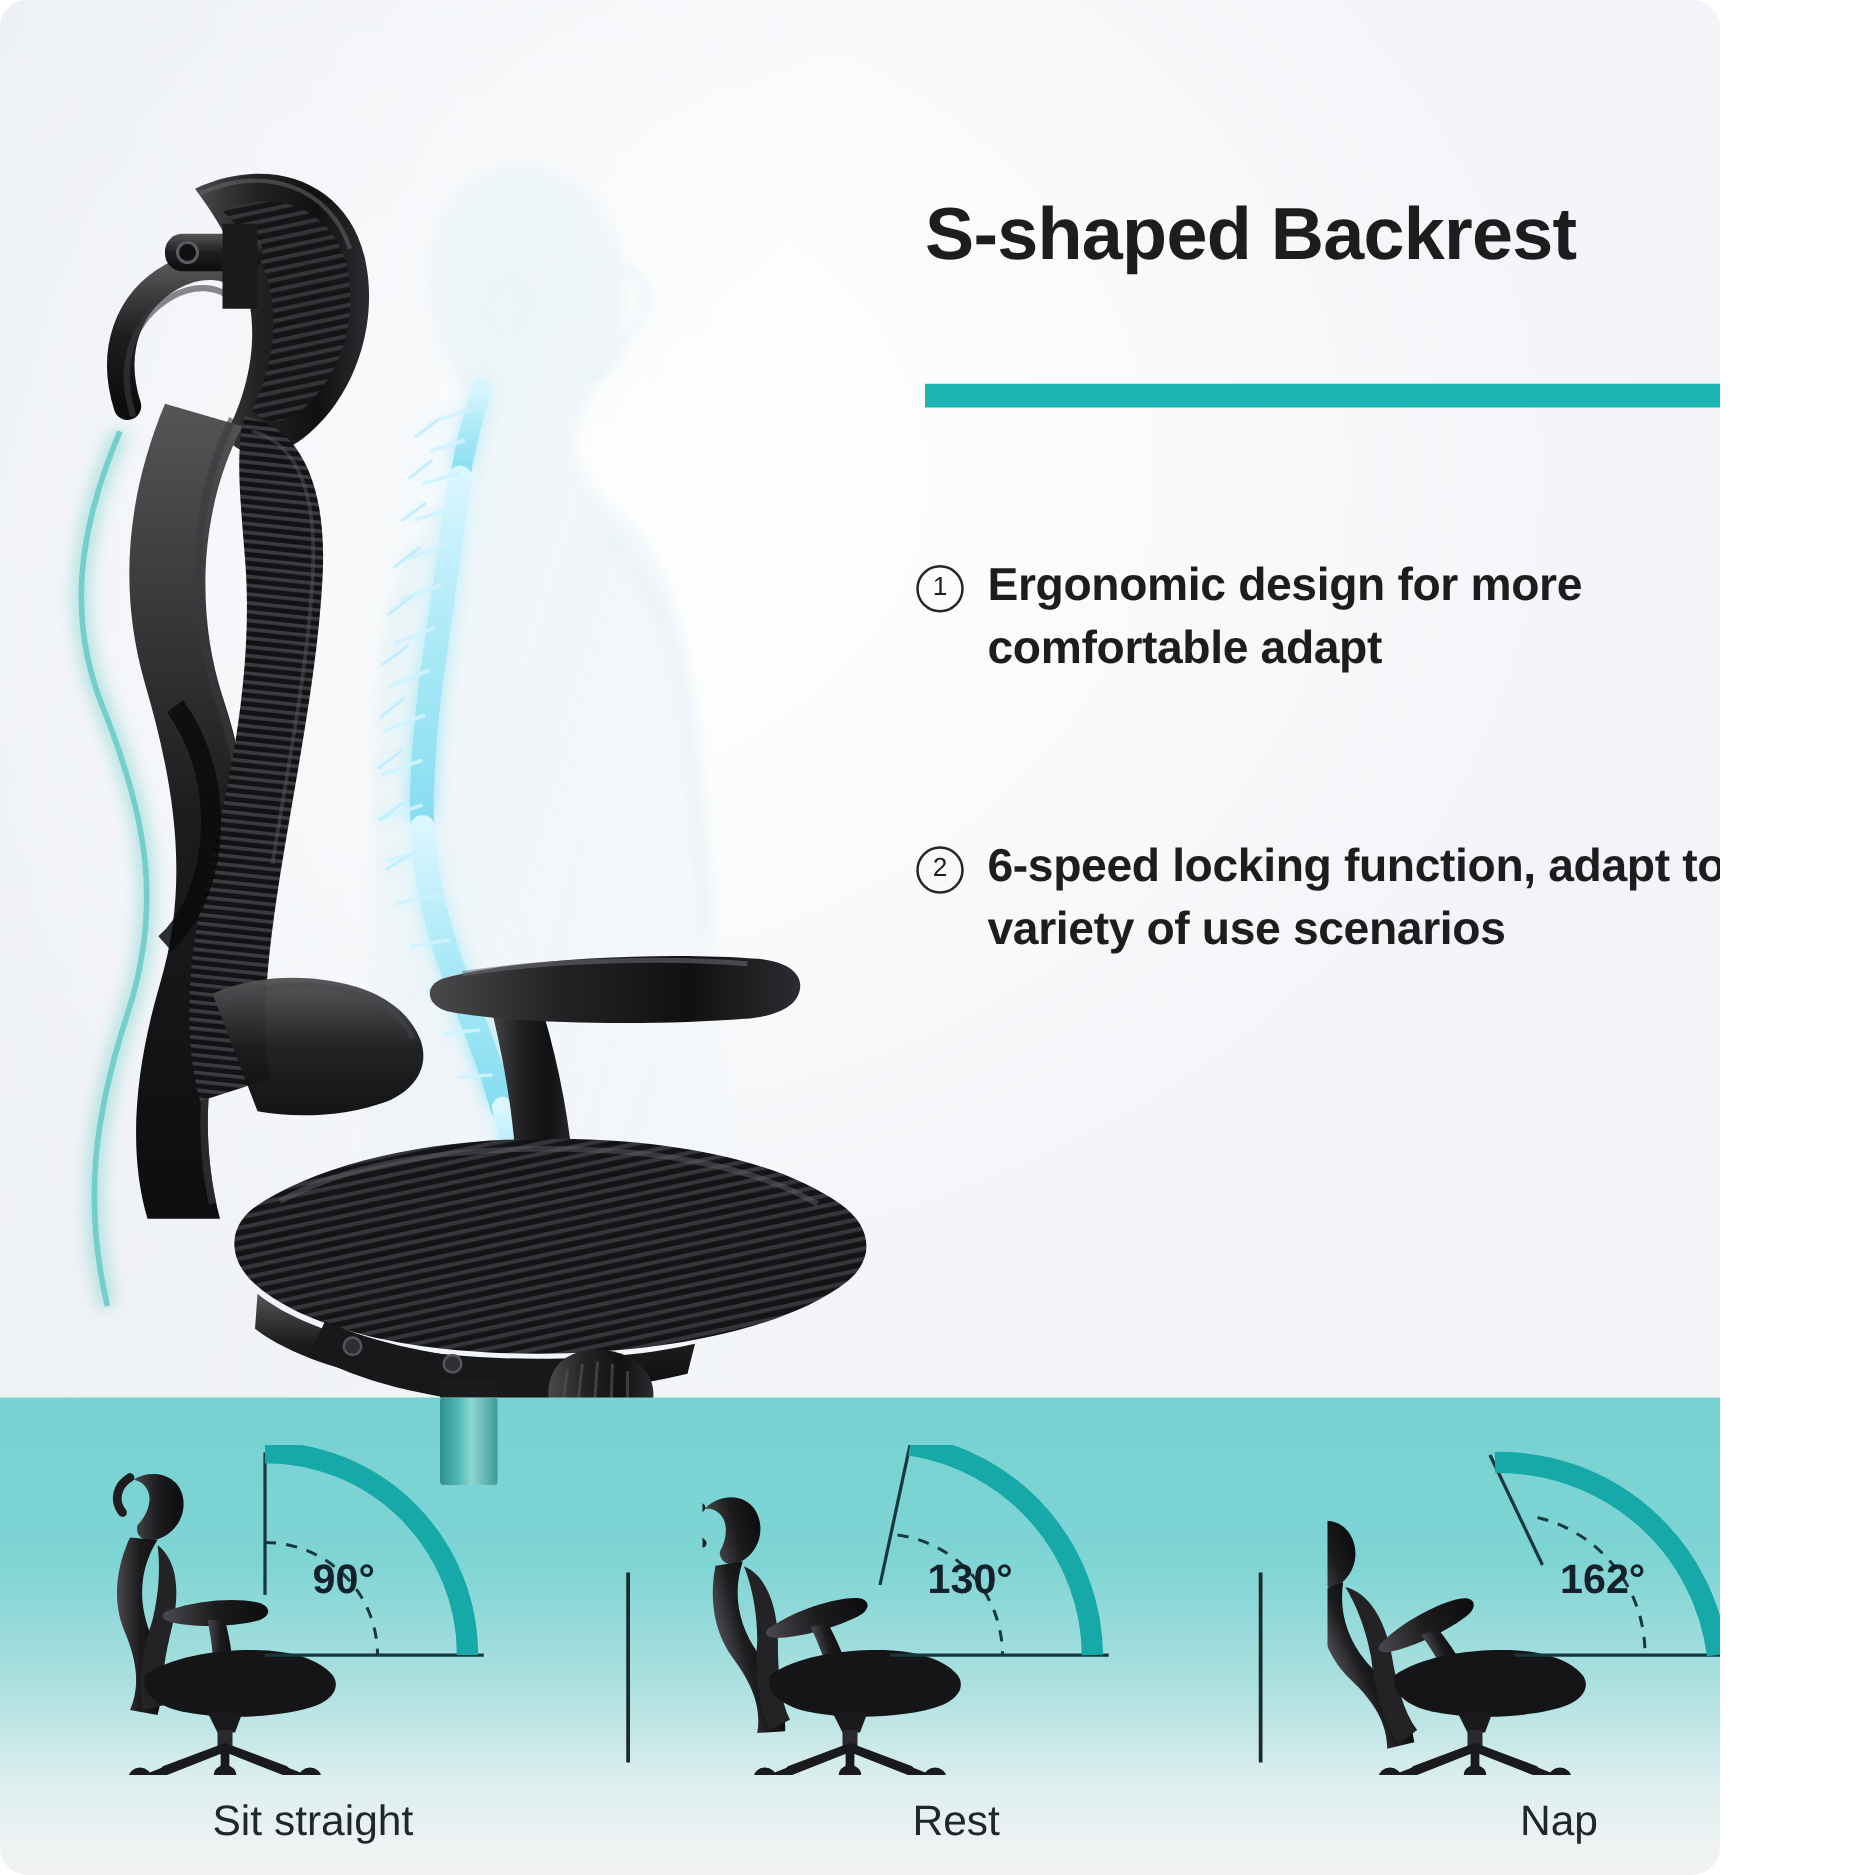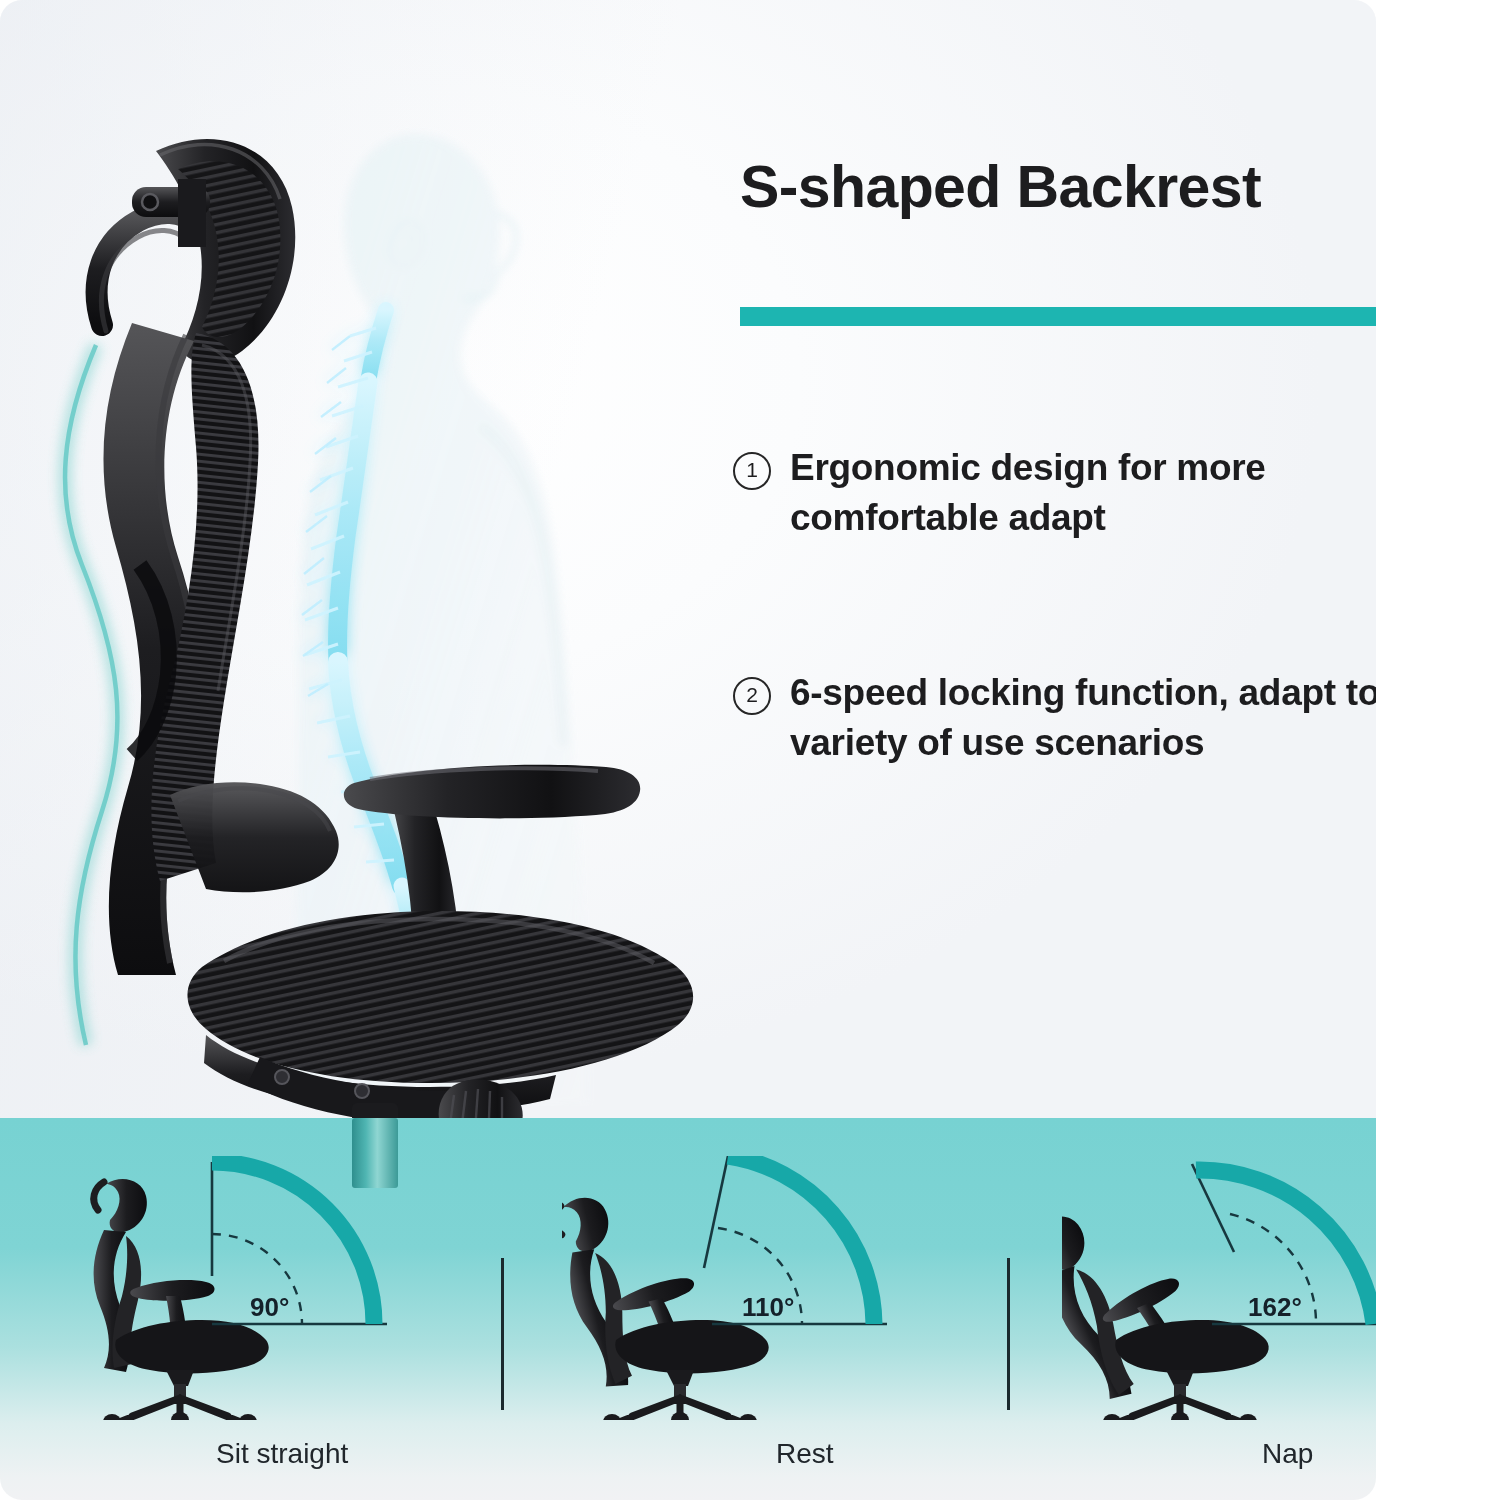--- a/index.html
+++ b/index.html
@@ -85,22 +85,22 @@
   .cell .mini svg{display:block;width:100%;height:100%;}
   .cell .arc{position:absolute;left:182px;top:38px;width:250px;height:245px;}
   .cell .arc svg{display:block;width:100%;height:100%;}
 
   .ang1{left:250px;top:126px;}
   .ang2{left:742px;top:126px;}
   .ang3{left:1248px;top:126px;}
   .cap1{left:170px;top:320px;}
   .cap2{left:730px;top:320px;}
   .cap3{left:1216px;top:320px;text-align:right;}
-  .abs-angle{position:absolute;font-size:26px;font-weight:bold;color:#15212a;margin-top:48px;}
-  .abs-cap{position:absolute;font-size:28px;color:#20262b;margin-left:46px;}
+  .abs-angle{position:absolute;font-size:33px;font-weight:bold;color:#15212a;}
+  .abs-cap{position:absolute;font-size:34px;color:#20262b;}
 </style>
 </head>
 <body>
 
 <div class="stage">
 
   <div class="hero-bg"></div>
   <div class="hero-vig"></div>
 
   <div class="person">
@@ -470,21 +470,21 @@
           <path d="M14 14 A176 176 0 0 1 192 168" fill="none" stroke="#17a8a8" stroke-width="17"></path>
           <path d="M48 58 A112 112 0 0 1 134 168" fill="none" stroke="#17383f" stroke-width="2.4" stroke-dasharray="9 8"></path>
         </svg>
       </div>
     </div>
 
     <div class="divider d1"></div>
     <div class="divider d2"></div>
 
     <div class="abs-angle ang1">90°</div>
-    <div class="abs-angle ang2">110°</div>
+    <div class="abs-angle ang2">130°</div>
     <div class="abs-angle ang3">162°</div>
 
     <div class="abs-cap cap1">Sit straight</div>
     <div class="abs-cap cap2">Rest</div>
     <div class="abs-cap cap3">Nap</div>
   </div>
 
 </div>
 
 </body></html>

